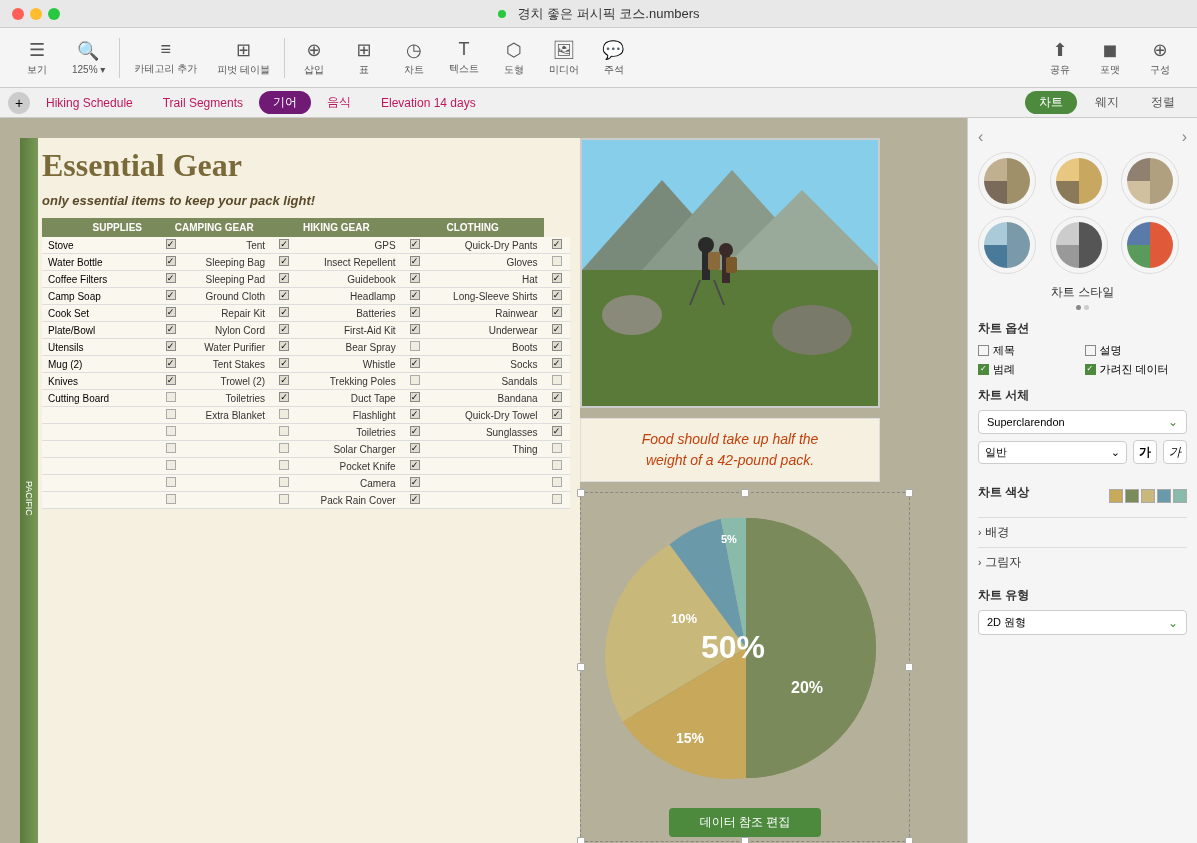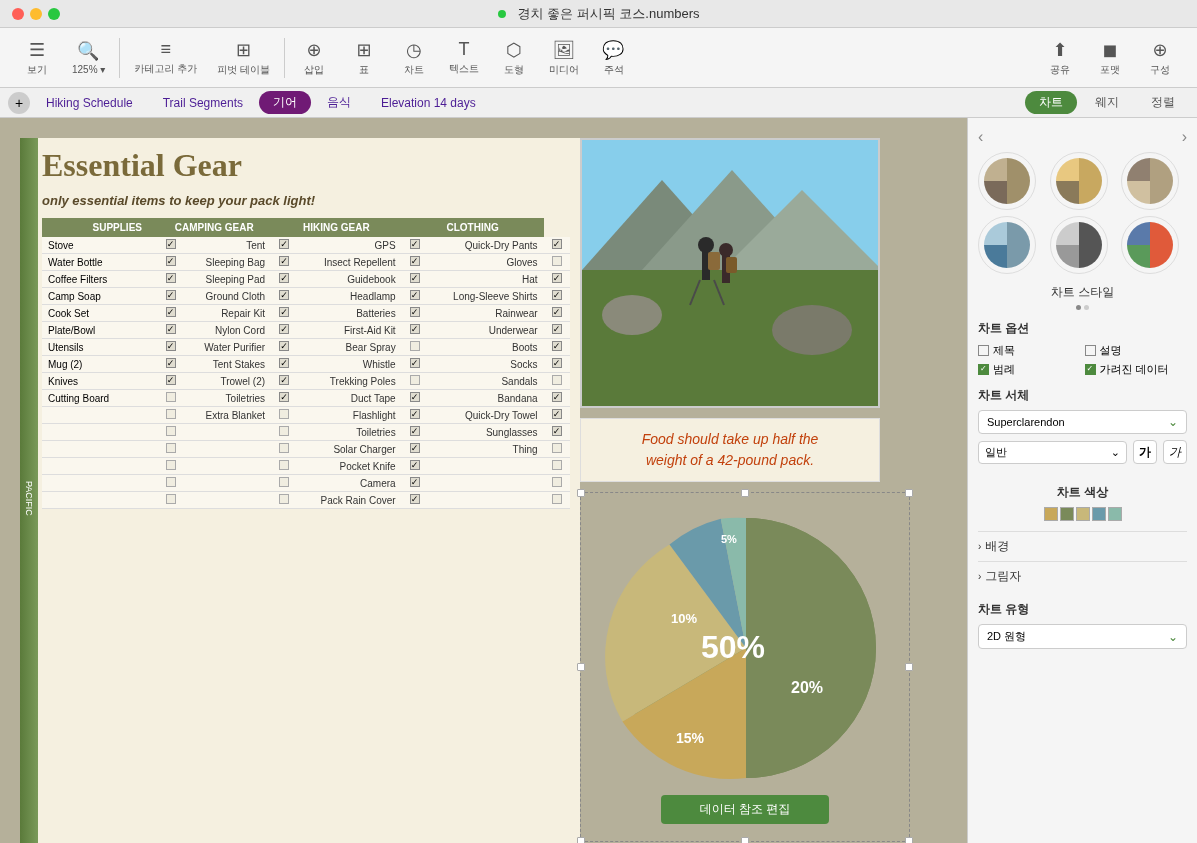--- a/index.html
+++ b/index.html
@@ -58,21 +58,21 @@
       height: 30px;
       padding: 0 8px;
       gap: 2px;
     }
     .tab-add { width: 22px; height: 22px; border-radius: 50%; background: #ccc; display: flex; align-items: center; justify-content: center; font-size: 14px; cursor: pointer; }
     .tab {
       padding: 3px 14px;
       font-size: 12px;
       border-radius: 4px 4px 0 0;
       cursor: pointer;
-      color: #4c1d95;
+      color: #be185d;
       background: transparent;
     }
     .tab.active { background: #701a75; color: white; border-radius: 14px; }
     .tab-right { margin-left: auto; display: flex; gap: 4px; }
     .tab-right-btn { padding: 3px 14px; font-size: 12px; color: #555; cursor: pointer; border-radius: 4px; }
     .tab-right-btn.active { background: #4d8a3e; color: white; border-radius: 14px; }
 
     
     .main { display: flex; height: calc(843px - 28px - 60px - 30px); }
 
@@ -632,21 +632,21 @@
           <path d="M165,155 L139.8,25.7 A130,130 0 0,1 165,25 Z" fill="#8abaaa"></path>
 
           <text x="120" y="165" fill="white" font-size="32" font-weight="bold" font-family="Helvetica">50%</text>
           <text x="210" y="200" fill="white" font-size="16" font-weight="bold" font-family="Helvetica">20%</text>
           <text x="95" y="250" fill="white" font-size="14" font-weight="bold" font-family="Helvetica">15%</text>
           <text x="90" y="130" fill="white" font-size="13" font-weight="bold" font-family="Helvetica">10%</text>
           <text x="140" y="50" fill="white" font-size="11" font-weight="bold" font-family="Helvetica">5%</text>
         </svg>
 
         
-        <div style="position:absolute; bottom: 17px; left: 50%; transform: translateX(-50%); width: 168px;">
+        <div style="position:absolute; bottom: 4px; left: 50%; transform: translateX(-50%); width: 152px;">
           <div class="chart-edit-btn">데이터 참조 편집</div>
         </div>
       </div>
 
     </div>
 
   </div>
 
   <div class="right-panel">
 
@@ -745,21 +745,21 @@
         <div class="font-dropdown">
           <span>일반</span>
           <span>⌄</span>
         </div>
         <div class="font-btn" style="font-weight:bold;">가</div>
         <div class="font-btn" style="font-style:italic;">가</div>
       </div>
     </div>
 
     <div class="panel-section">
-      <div style="display:flex; justify-content:space-between; align-items:center;flex-direction:column;">
+      <div style="display:flex; justify-content:space-between; align-items:center;">
         <div class="panel-section-title">차트 색상</div>
         <div style="display:flex; gap:2px;">
           <div style="width:14px;height:14px;background:#c8a85a;border:1px solid #aaa;"></div>
           <div style="width:14px;height:14px;background:#7a8a5a;border:1px solid #aaa;"></div>
           <div style="width:14px;height:14px;background:#c8b87a;border:1px solid #aaa;"></div>
           <div style="width:14px;height:14px;background:#6a9aaa;border:1px solid #aaa;"></div>
           <div style="width:14px;height:14px;background:#8abaaa;border:1px solid #aaa;"></div>
         </div>
       </div>
     </div>

